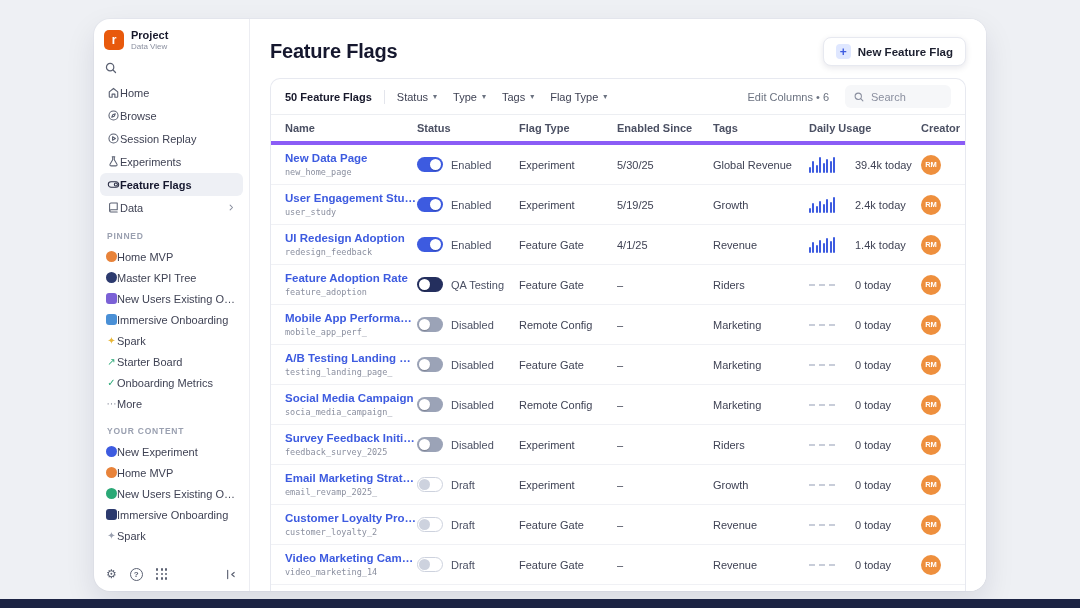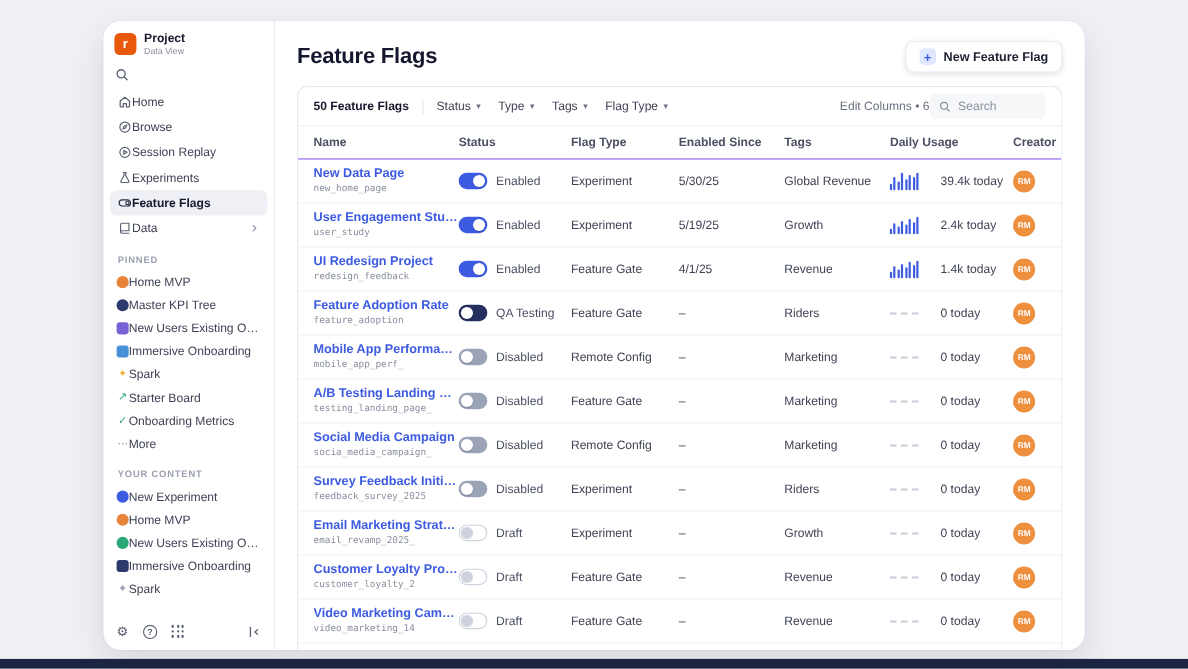--- a/index.html
+++ b/index.html
@@ -66,31 +66,31 @@
   .table-card { flex:1; border:1px solid #e7e9f0; border-bottom:none; border-radius:10px 10px 0 0;
     display:flex; flex-direction:column; overflow:hidden; }
 
   .toolbar { display:flex; align-items:center; gap:12px; height:36px; padding:0 14px; border-bottom:1px solid #eceef2; }
   .count { font-size:11px; font-weight:600; color:#17182b; }
   .vdiv { width:1px; height:14px; background:#e3e5ec; }
   .filters { display:flex; align-items:center; gap:16px; }
   .filter-btn { display:flex; align-items:center; gap:5px; background:none; border:none; font-family:inherit;
     font-size:11px; color:#3f4254; cursor:pointer; padding:0; }
   .chev { font-size:8px; color:#6b7280; }
-  .toolbar-right { margin-left:auto; display:flex; align-items:center; gap:0; }
+  .toolbar-right { margin-left:auto; display:flex; align-items:center; gap:16px; }
   .edit-cols { font-size:11px; color:#6b7280; cursor:pointer; white-space:nowrap; }
   .searchbox { display:flex; align-items:center; gap:6px; width:106px; height:23px; padding:0 8px;
     background:#f6f7f9; border-radius:6px; color:#8a8f9f; }
   .searchbox input { border:none; outline:none; background:transparent; width:72px; font-family:inherit;
     font-size:11px; color:#3f4254; }
   .searchbox input::placeholder { color:#8a8f9f; }
 
   .thead, .trow { display:grid; grid-template-columns:132px 102px 98px 96px 96px 112px 1fr;
     align-items:center; padding:0 14px; }
-  .thead { height:30px; border-bottom:1px solid #8b5cf6; }
+  .thead { height:30px; border-bottom:4px solid #8b5cf6; }
   .th { font-size:11px; font-weight:600; color:#4b5063; cursor:pointer; }
   .tbody { flex:1; overflow:hidden; }
   .trow { height:40px; border-bottom:1px solid #f0f1f5; cursor:pointer; }
   .cell { font-size:11px; color:#3f4254; }
 
   .flag-name { display:block; font-size:11.5px; font-weight:600; color:var(--accent,#3d5be0);
     text-decoration:none; line-height:1.15; white-space:nowrap; overflow:hidden; text-overflow:ellipsis; }
   .flag-key { font-family:"DejaVu Sans Mono", monospace; font-size:8.5px; color:#8a8f9f; margin-top:2px;
     white-space:nowrap; overflow:hidden; text-overflow:ellipsis; }
 
@@ -396,21 +396,21 @@
                 </span>
       <span>2.4k today</span>
     </div>
     <div class="cell creator-cell">
       <span class="avatar">RM</span>
     </div>
   </div>
 
   <div class="trow">
     <div class="cell name-cell">
-      <a href="#" class="flag-name">UI Redesign Project</a>
+      <a href="#" class="flag-name">UI Redesign Adoption</a>
       <div class="flag-key">redesign_feedback</div>
     </div>
     <div class="cell status-cell">
       <span class="toggle on">
                   <span class="knob"></span>
                 </span>
       <span class="status-text">Enabled</span>
     </div>
     <div class="cell">Feature Gate</div>
     <div class="cell">4/1/25</div>

